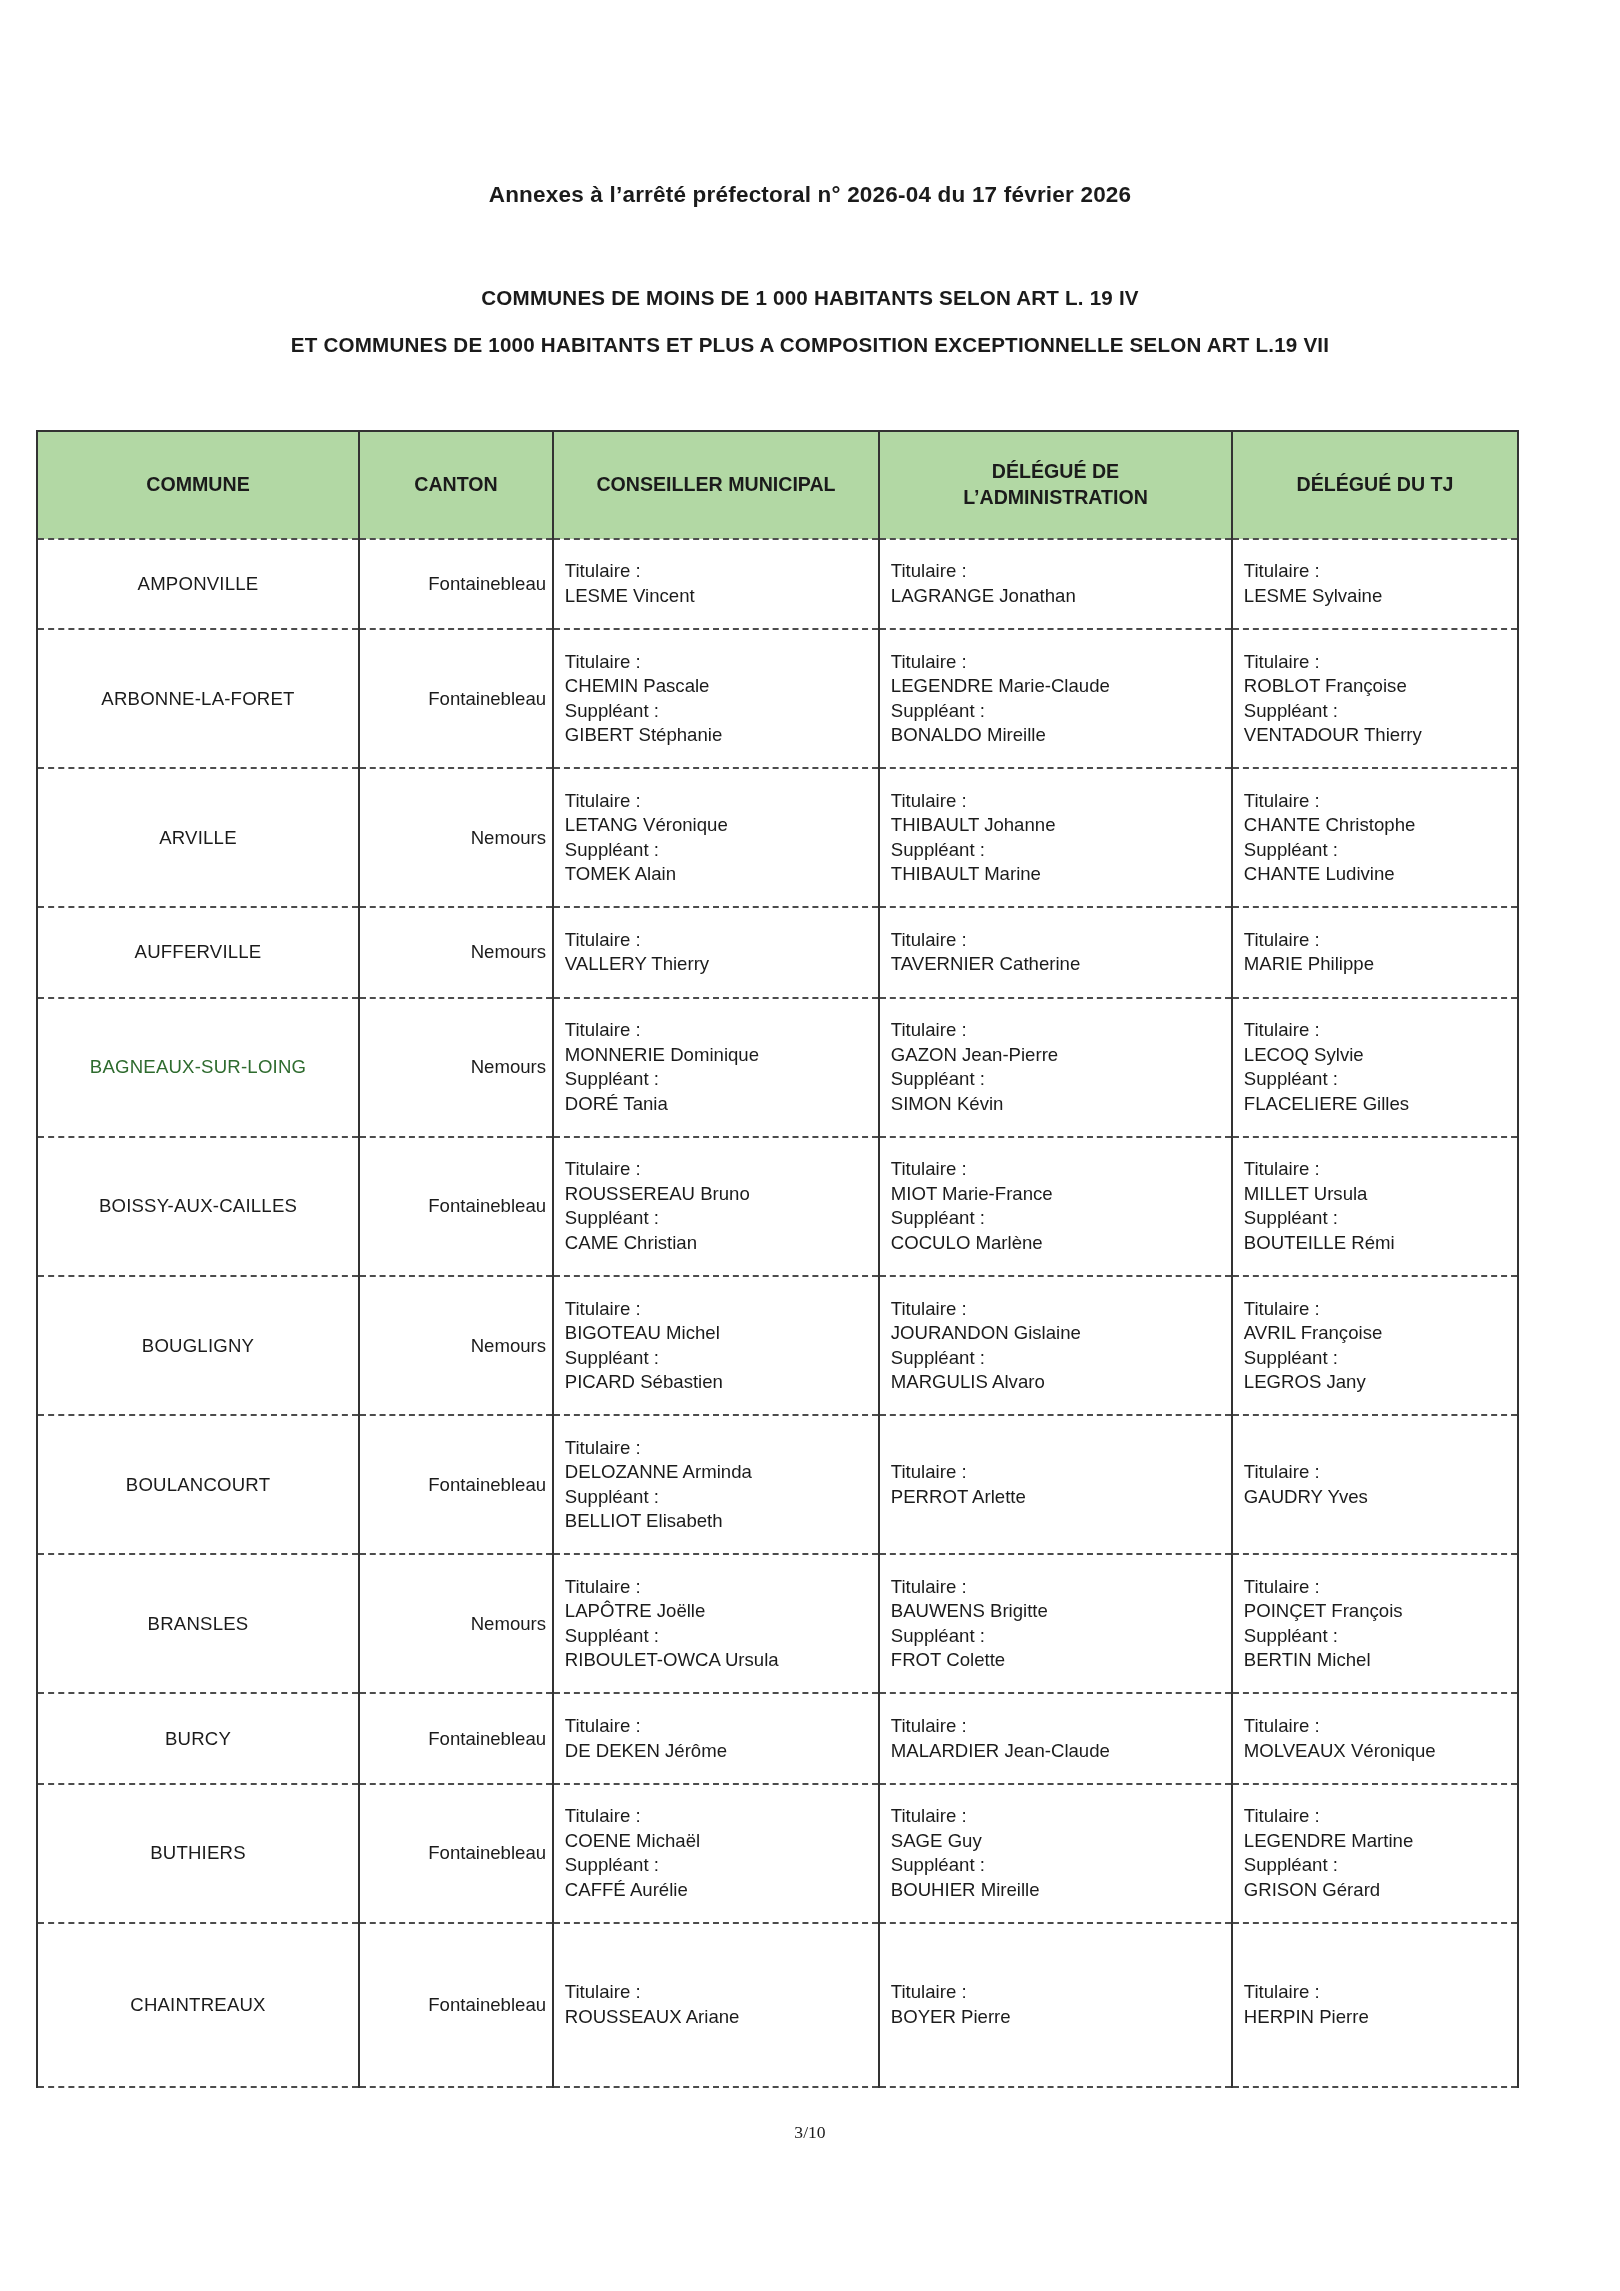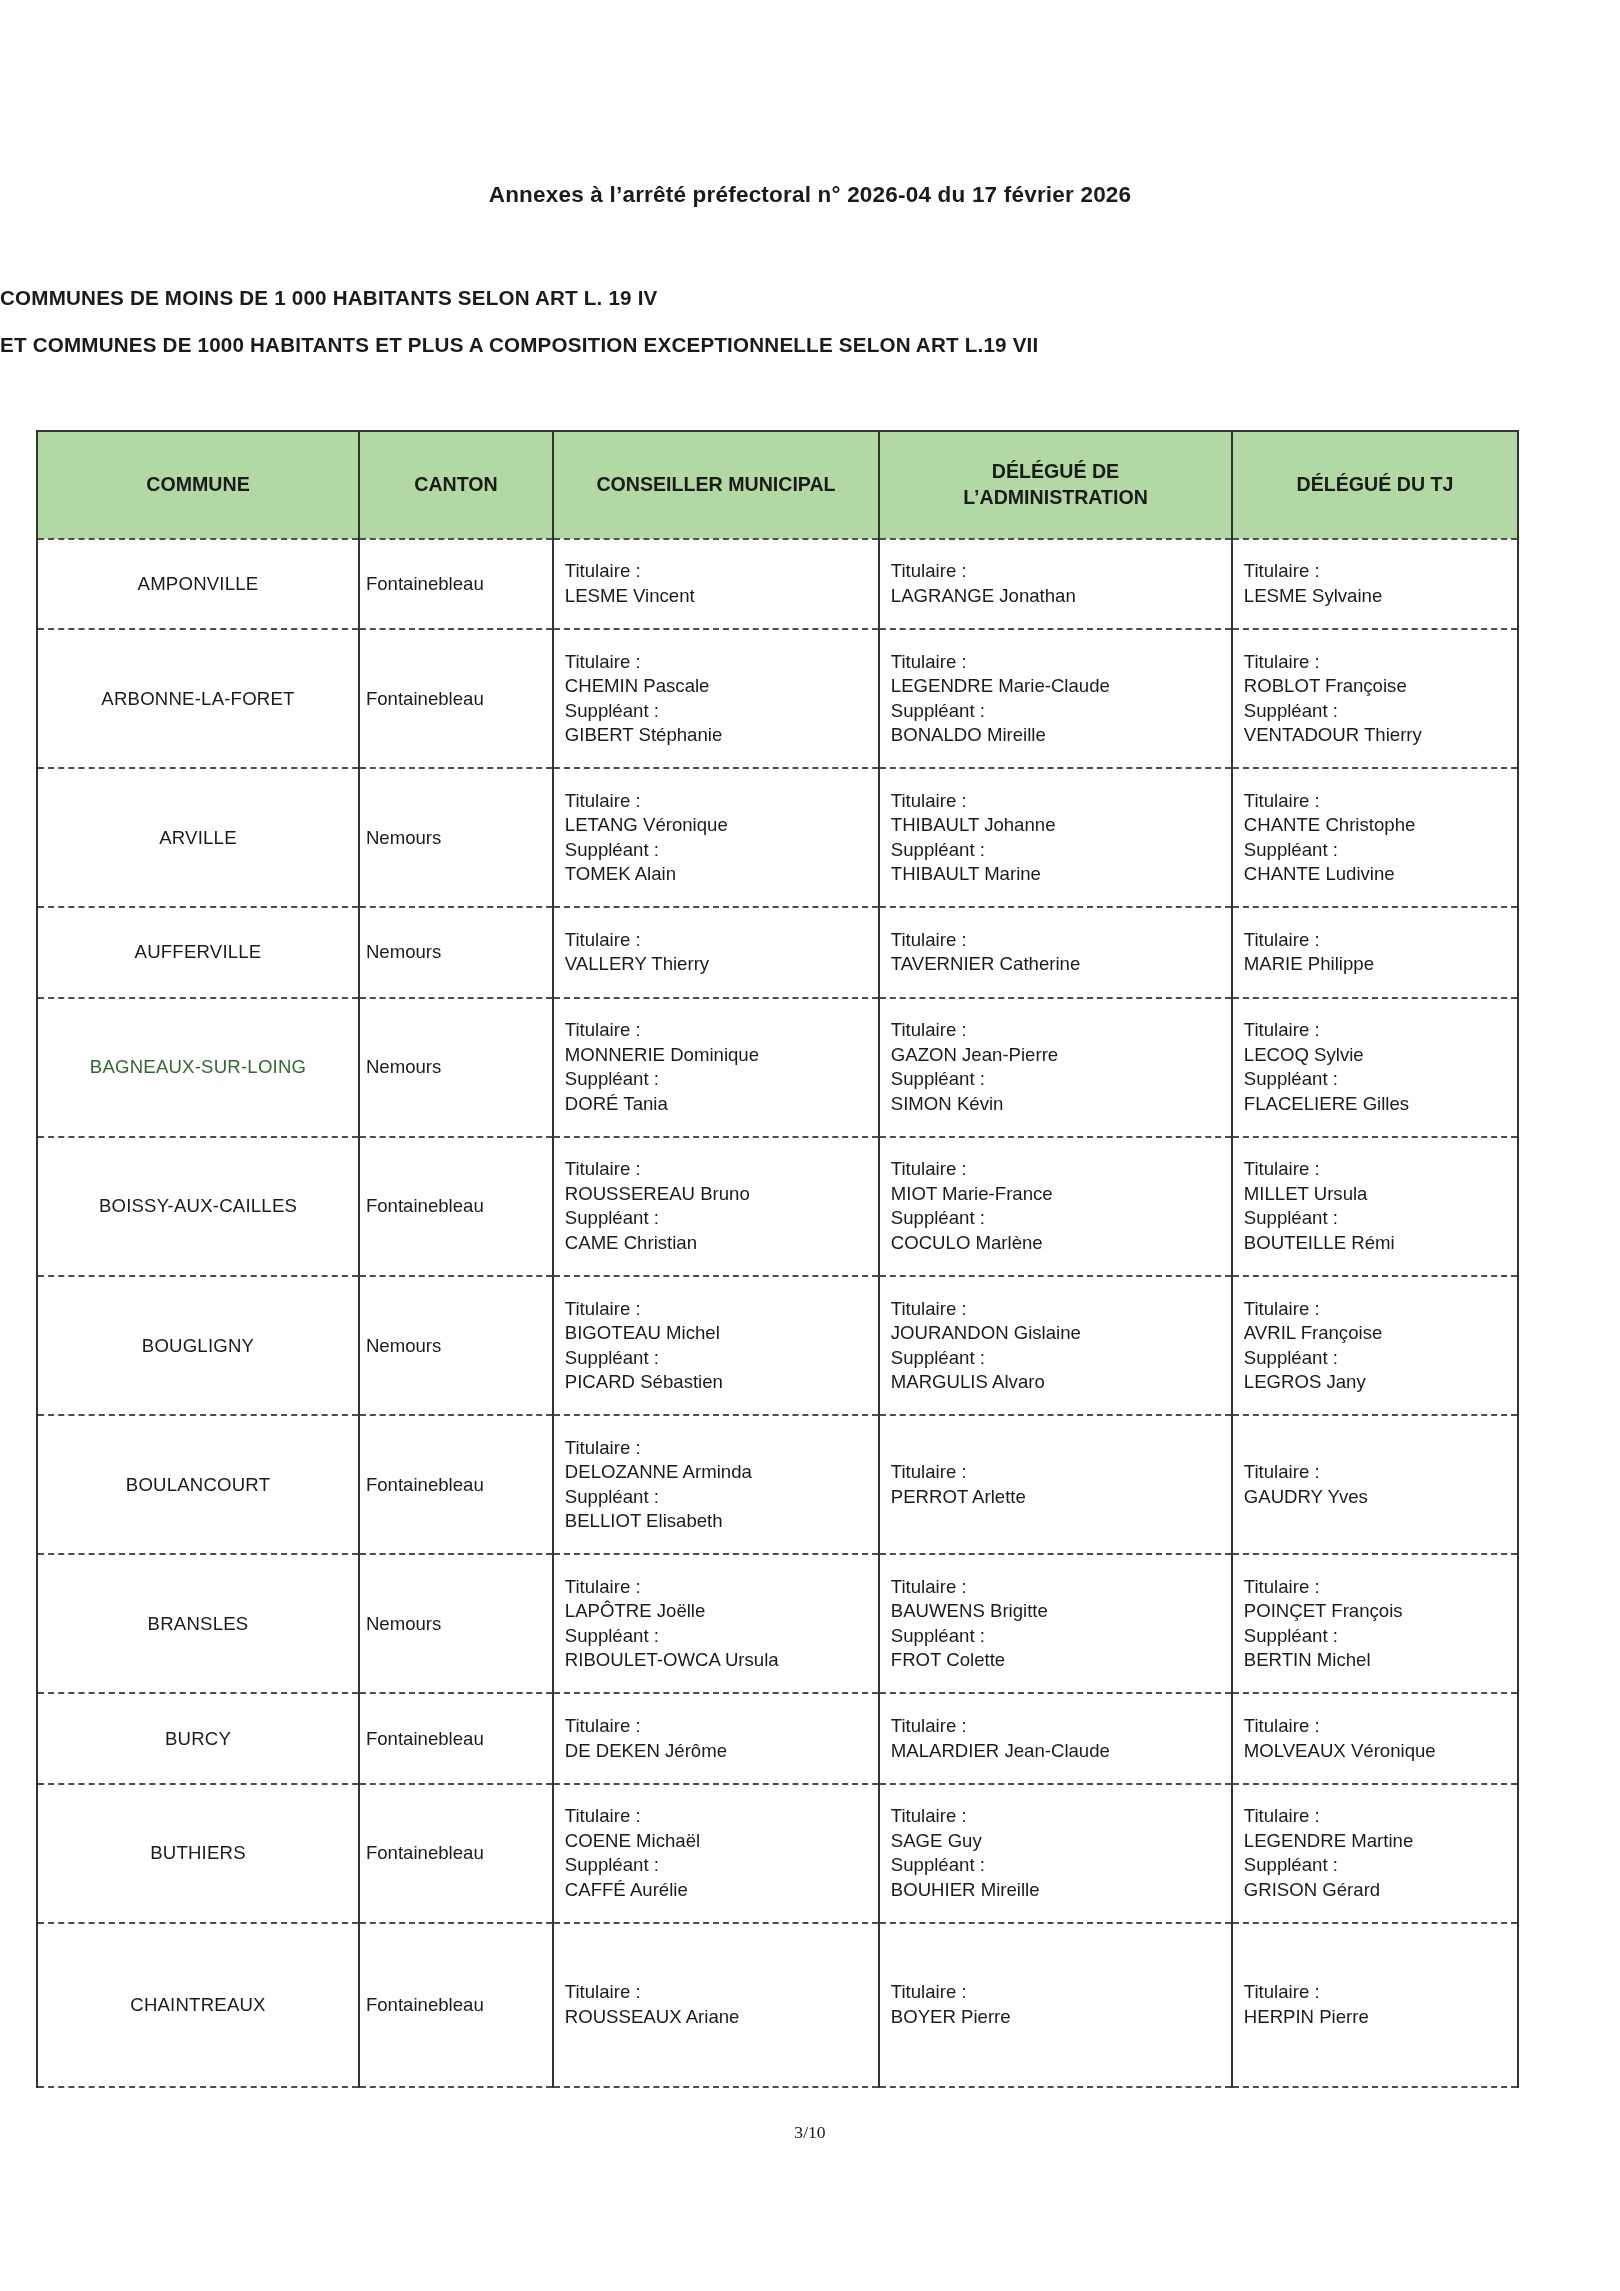--- a/index.html
+++ b/index.html
@@ -18,21 +18,21 @@
     overflow:hidden;
   }
   .page{padding-top:182px;}
   .doc-title{
     text-align:center;
     font-weight:bold;
     font-size:22.5px;
     letter-spacing:0.2px;
   }
   .doc-subtitle{
-    text-align:left;
+    text-align:center;
     font-weight:bold;
     font-size:20.6px;
     letter-spacing:0.2px;
   }
   .doc-subtitle.first{margin-top:78px;}
   .doc-subtitle.second{margin-top:23px;}
 
   table.communes{
     border-collapse:collapse;
     table-layout:fixed;
@@ -59,21 +59,21 @@
   td.commune{
     font-weight:normal;
     font-size:18.6px;
     text-align:center;
     padding:7.8px 5.9px;
     letter-spacing:0.2px;
   }
   td.commune.highlight{color:var(--highlight);}
   td.canton{
     font-size:18.6px;
-    text-align:left;
+    text-align:right;
     padding:7.8px 5.9px;
   }
   td.people{
     font-size:18.6px;
     line-height:24.5px;
     text-align:left;
     padding:19.6px 7.8px 19.6px 10.8px;
   }
   tbody tr:last-child td{height:123px;}
   .page-number{

